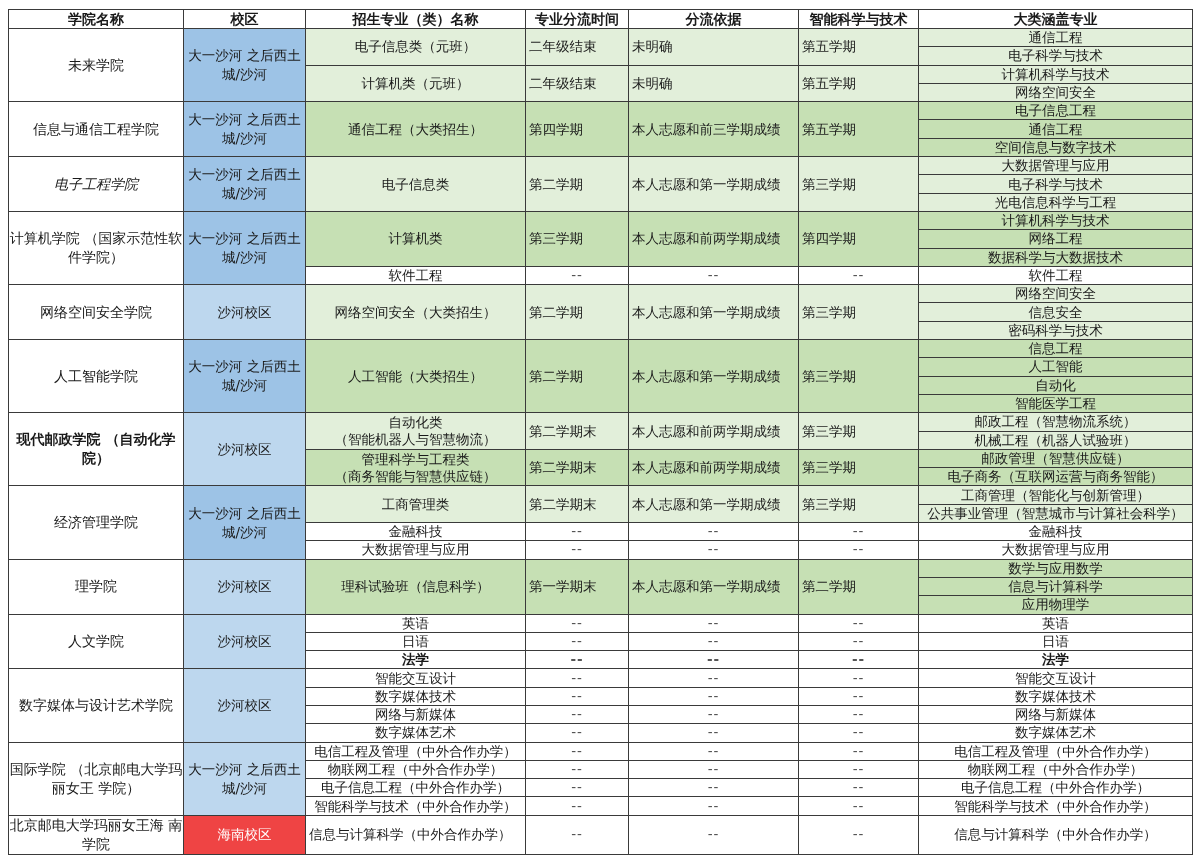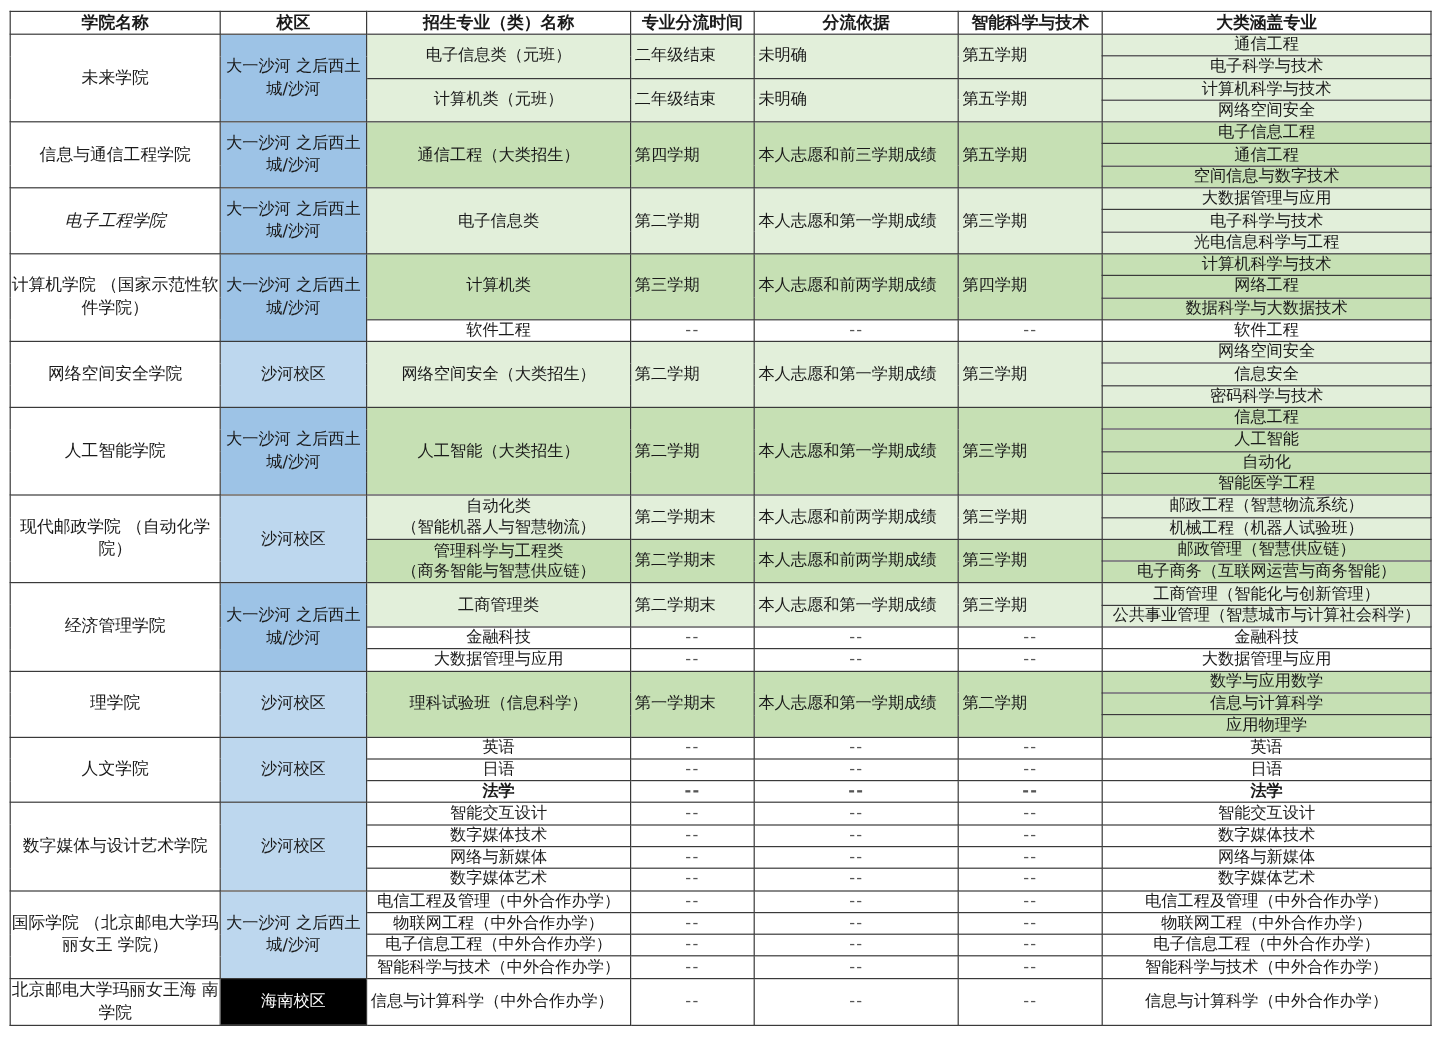--- a/index.html
+++ b/index.html
@@ -7,21 +7,21 @@
          font-family: "DejaVu Sans", "Liberation Sans", sans-serif; color: #1a1a1a; }
   #tbl { position: absolute; left: 8px; top: 9px; border-collapse: collapse; table-layout: fixed; }
   #tbl td, #tbl th { border: 1.5px solid #3a3a3a; padding: 0; font-size: 13.5px; line-height: 17px;
                      text-align: center; vertical-align: middle; overflow: hidden; white-space: nowrap; }
   #tbl th { height: 18px; font-weight: bold; font-size: 14px; background: #ffffff; }
   #tbl td.sub { height: 17.3px; }
   #tbl td.left { text-align: left; padding-left: 3px; }
   #tbl td.college { background: #ffffff; font-size: 14px; line-height: 19px; white-space: normal; }
   .c-blue1 { background: #9dc3e6; }
   .c-blue2 { background: #bdd7ee; }
-  .c-blue3 { background: #000000; color: #ffffff; }
+  .c-blue3 { background: #ef4444; color: #ffffff; }
   .g-light { background: #e2efda; }
   .g-mid { background: #c6e0b4; }
   .w { background: #ffffff; }
   .dash { color: #555; letter-spacing: 1px; }
   .major { line-height: 16px; }
   .wrap { white-space: normal !important; }
 </style>
 </head>
 <body>
 
@@ -154,21 +154,21 @@
       <tr style="height: 18.1px;">
         <td class="g-mid sub major">人工智能</td>
       </tr>
       <tr style="height: 18.1px;">
         <td class="g-mid sub major">自动化</td>
       </tr>
       <tr style="height: 18.1px;">
         <td class="g-mid sub major">智能医学工程</td>
       </tr>
       <tr style="height: 18.1px;">
-        <td class="college wrap" rowspan="4" style="white-space: pre-line;">现代邮政学院
+        <td class="college wrap" rowspan="4" style="white-space: pre-line; font-weight: bold;">现代邮政学院
 （自动化学院）</td>
         <td class="c-blue2 wrap" rowspan="4" style="white-space: pre-line; line-height: 19px;">沙河校区</td>
         <td class="g-light sub" rowspan="2" style="white-space: pre-line;">自动化类
 （智能机器人与智慧物流）</td>
         <td class="g-light sub left" rowspan="2">第二学期末</td>
         <td class="g-light sub left" rowspan="2">本人志愿和前两学期成绩</td>
         <td class="g-light sub left" rowspan="2">第三学期</td>
         <td class="g-light sub major">邮政工程（智慧物流系统）</td>
       </tr>
       <tr style="height: 18.1px;">

